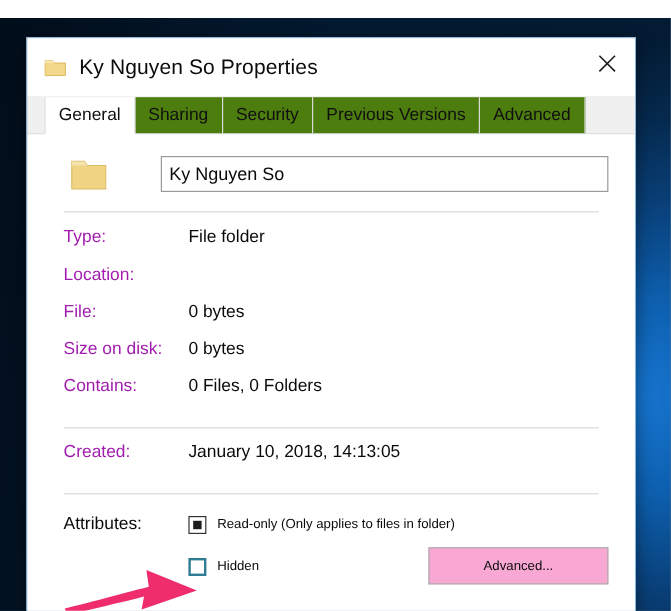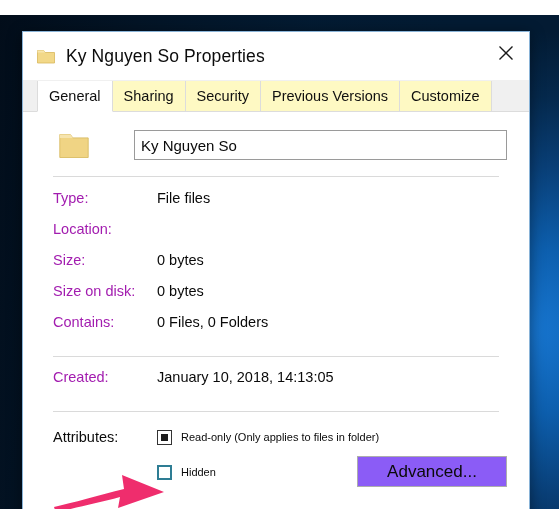--- a/index.html
+++ b/index.html
@@ -86,21 +86,21 @@
     display: flex;
     align-items: flex-end;
     box-sizing: border-box;
   }
   .tab {
     height: 30px;
     line-height: 30px;
     padding: 0 11px;
     font-size: 14.5px;
     color: #101010;
-    background: #fef9c3;
+    background: #4d7c0f;
     white-space: nowrap;
     box-sizing: border-box;
     border-right: 1px solid #dcdcdc;
   }
   .tab:first-child { border-left: 1px solid #dcdcdc; }
   .tab.active {
     background: #ffffff;
     border-bottom: 1px solid #ffffff;
     margin-bottom: -1px;
     height: 31px;
@@ -205,23 +205,23 @@
   .cb-label { font-size: 11px; color: #0a0a0a; white-space: nowrap; }
 
   .attr-line.second { margin-top: 9px; }
 
   .advanced-btn {
     position: absolute;
     right: 22px;
     top: 44px;
     width: 150px;
     height: 31px;
-    background: #8b5cf6;
+    background: #f9a8d4;
     border: 1px solid #adadad;
-    font-size: 17px;
+    font-size: 11px;
     color: #0a0a0a;
     font-family: "Liberation Sans", sans-serif;
     cursor: default;
   }
 
   
   #arrow {
     position: absolute;
     left: 52px;
     top: 452px;
@@ -254,48 +254,48 @@
           </svg>
         </span>
       </div>
     </div>
 
     <div class="tabstrip">
       <div class="tab active">General</div>
       <div class="tab">Sharing</div>
       <div class="tab">Security</div>
       <div class="tab">Previous Versions</div>
-      <div class="tab">Customize</div>
+      <div class="tab">Advanced</div>
     </div>
 
     <div class="page">
 
       <div class="name-row">
         <span class="big-folder-icon">
           <svg width="30" height="27" viewBox="0 0 30 27">
             <path d="M0.8 2.5 h10.5 l2.6 3.4 h15.3 v19.6 h-28.4 z" fill="#f0d484" stroke="#d9bc63" stroke-width="0.9"></path>
             <path d="M0.8 2.5 h10.5 l2.6 3.4 h-13.1 z" fill="#f6e4ae" stroke="none"></path>
             <path d="M1.0 24.0 l3.0 -12.5 h25.0 l-3.0 12.5 z" fill="#f3db95" stroke="none" opacity="0.0"></path>
           </svg>
         </span>
         <input class="name-input" type="text" value="Ky Nguyen So" style="">
       </div>
 
       <div class="divider"></div>
 
       <div class="rows group1">
         <div class="prow">
           <span class="lbl">Type:</span>
-          <span class="val">File files</span>
+          <span class="val">File folder</span>
         </div>
         <div class="prow">
           <span class="lbl">Location:</span>
         </div>
         <div class="prow">
-          <span class="lbl">Size:</span>
+          <span class="lbl">File:</span>
           <span class="val">0 bytes</span>
         </div>
         <div class="prow">
           <span class="lbl">Size on disk:</span>
           <span class="val">0 bytes</span>
         </div>
         <div class="prow">
           <span class="lbl">Contains:</span>
           <span class="val">0 Files, 0 Folders</span>
         </div>

